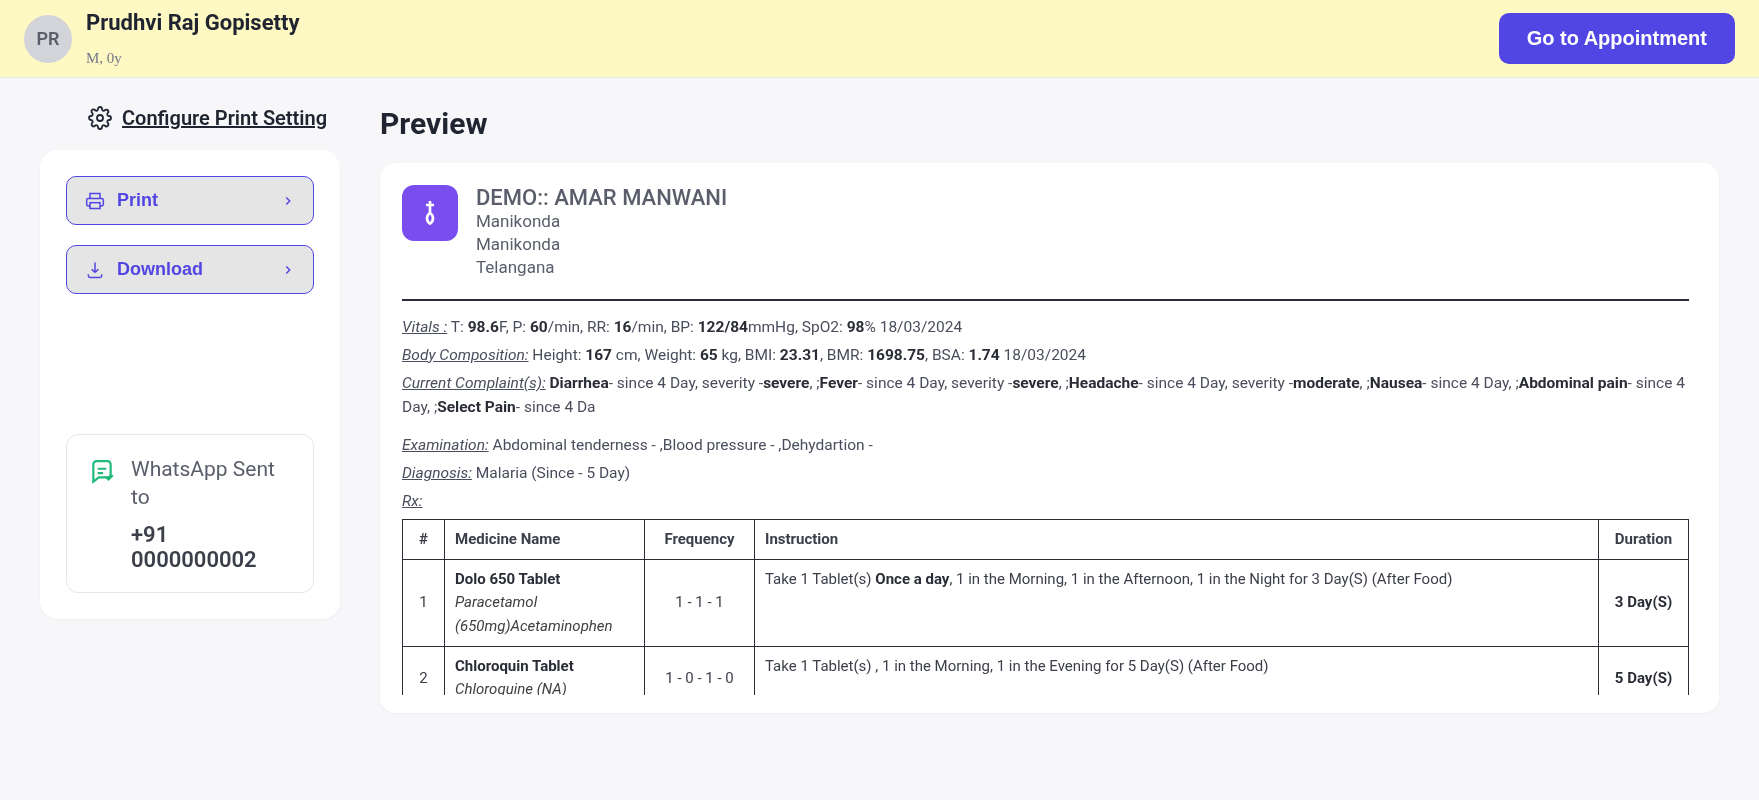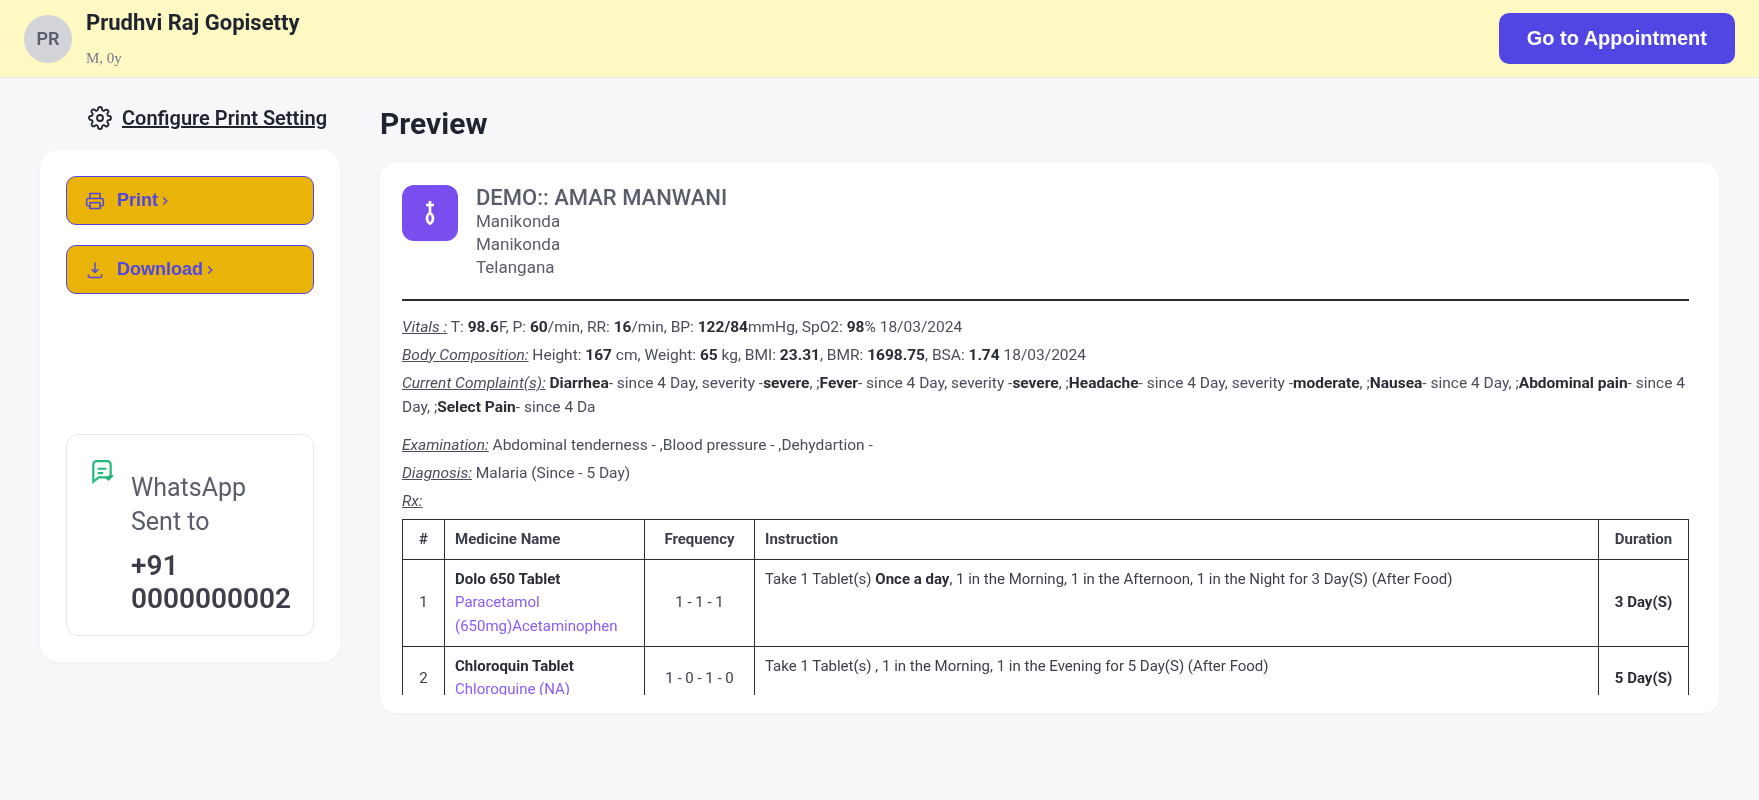--- a/index.html
+++ b/index.html
@@ -66,44 +66,44 @@
   .gear-svg { width: 24px; height: 24px; stroke: #1f2430; fill: none; }
 
   .actions-card {
     background: #fff;
     border-radius: 18px;
     padding: 26px;
     box-shadow: 0 1px 3px rgba(0,0,0,0.04);
     display: flex; flex-direction: column; gap: 20px;
   }
   .action-btn {
-    display: flex; align-items: center; 
+    display: flex; align-items: center; justify-content: space-between;
     border: 1.5px solid #5146e3;
     border-radius: 10px;
     padding: 13px 18px;
-    background: #eab308;
+    background: #e5e5e5;
     cursor: pointer;
     color: #5146e3;
     font-size: 18px; font-weight: 600;
   }
   .action-btn .left { display: flex; align-items: center; gap: 12px; }
   .action-icon { width: 20px; height: 20px; stroke: #5146e3; fill: none; }
   .chev { width: 14px; height: 14px; stroke: #5146e3; fill: none; }
 
   .whatsapp-card {
     margin-top: 120px;
     border: 1px solid #e6e7eb;
     border-radius: 12px;
     padding: 20px 22px;
     display: flex; gap: 16px;
     color: #5a5e6b;
   }
   .wa-icon { width: 26px; height: 26px; stroke: #1fb97a; fill: none; flex-shrink: 0; margin-top: 4px; }
-  .wa-text { font-size: 25px; line-height: 1.35; margin-top: 16px; }
-  .wa-number { margin-top: 10px; font-size: 28px; font-weight: 600; color: #3c3f4a; }
+  .wa-text { font-size: 21px; line-height: 1.35; }
+  .wa-number { margin-top: 10px; font-size: 22px; font-weight: 600; color: #3c3f4a; }
 
   
   .right-col { flex: 1; min-width: 0; }
   .right-head {
     display: flex; align-items: center; justify-content: space-between;
     margin-bottom: 22px;
   }
   .preview-title { font-size: 30px; font-weight: 700; color: #1f2430; }
   .lang-wrap { display: flex; align-items: center; gap: 18px; }
   .lang-label { font-size: 18px; color: #3c3f4a; }
@@ -167,21 +167,21 @@
   .rx-table th, .rx-table td {
     border: 1.5px solid #2a2d36;
     padding: 8px 10px;
     text-align: left;
     vertical-align: top;
     color: #3c3f4a;
   }
   .rx-table th { font-weight: 700; }
   .rx-table .center { text-align: center; vertical-align: middle; }
   .med-name { font-weight: 700; color: #2a2d36; }
-  .med-sub { color: #8b5cf6; }
+  .med-sub { font-style: italic; color: #404040; }
 </style>
 </head>
 <body>
 
 <div class="header">
   <div class="patient">
     <div class="avatar">PR</div>
     <div>
       <div class="patient-name">Prudhvi Raj Gopisetty</div>
       <div class="patient-meta">M, 0y</div>

